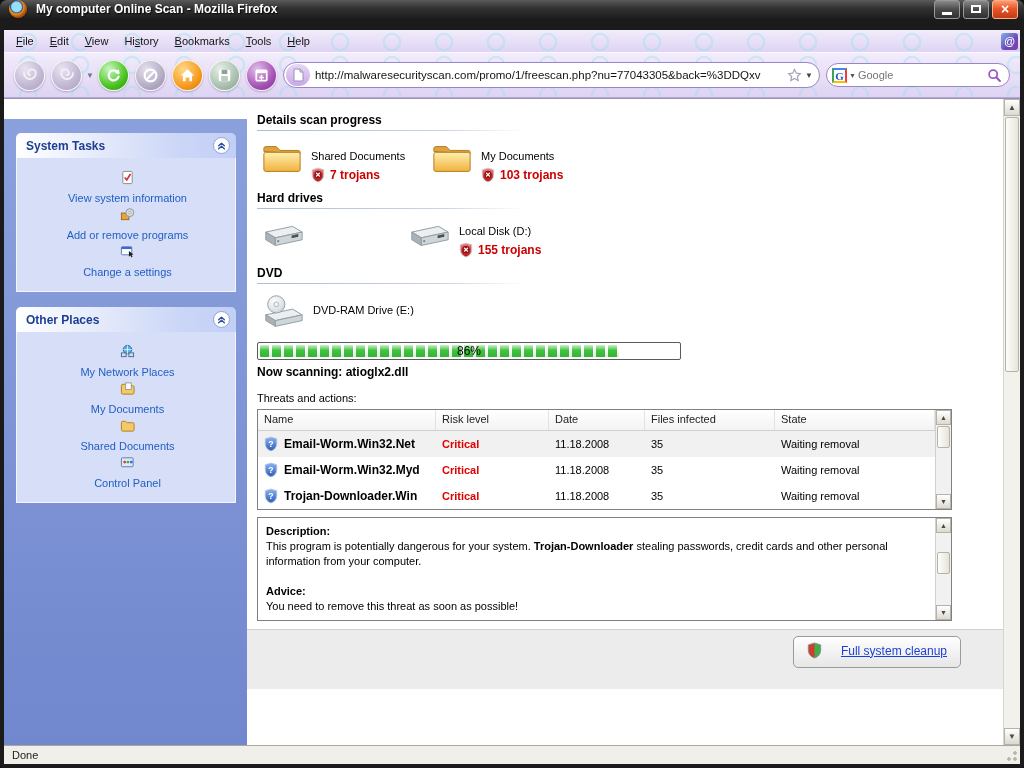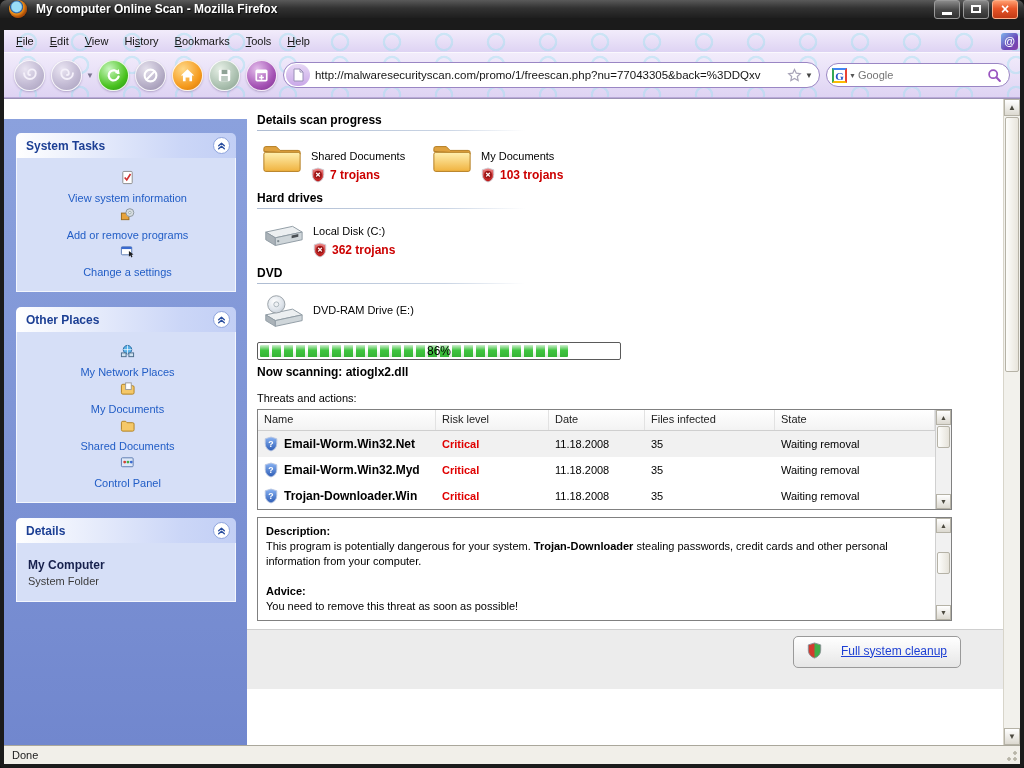--- a/index.html
+++ b/index.html
@@ -100,21 +100,21 @@
   .rule { height:1px; width:268px; margin-top:3px;
     background:linear-gradient(90deg,#aebcd2,#c9d4e4 70%,rgba(201,212,228,0)); }
   .tile-row { display:flex; margin:10px 0 4px 4px; }
   .tile { display:flex; gap:8px; width:170px; }
   .tile-row.drives .tile { width:146px; }
   .tile-body { padding-top:9px; }
   .tile-label { font-size:11px; color:#000; white-space:nowrap; }
   .tile-count { margin-top:5px; display:flex; align-items:center; gap:5px;
     color:#cc0000; font-weight:bold; font-size:12px; }
 
-  .progressbar { margin-top:12px; width:364px; height:18px; border:1px solid #5a5a5a;
+  .progressbar { margin-top:12px; width:424px; height:18px; border:1px solid #5a5a5a;
     border-radius:2px; background:#fff; position:relative; padding:2px; }
   .progress-fill { height:100%; border-radius:1px;
     background:
       linear-gradient(180deg, rgba(255,255,255,.75), rgba(255,255,255,0) 45%, rgba(0,90,0,.15)),
       repeating-linear-gradient(90deg,#3ec43e 0 9px,#ffffff 9px 12px); }
   .progress-label { position:absolute; inset:0; text-align:center; line-height:17px;
     font-size:12px; color:#000; }
   .now-scanning { font-weight:bold; font-size:12px; margin-top:5px; }
 
   .banner { margin-top:13px; width:695px; height:34px; border-radius:3px;
@@ -375,34 +375,20 @@
                 <rect x="1.5" y="3" width="12.5" height="9.5" rx="1" fill="#dfe8f8" stroke="#5a7ab0"></rect>
                 <circle cx="5" cy="7.5" r="1.5" fill="#d04030"></circle>
                 <circle cx="8.5" cy="7.5" r="1.5" fill="#3fae49"></circle>
                 <circle cx="12" cy="7.5" r="1.5" fill="#3a6ad0"></circle>
               </svg>
             <span class="lbl">Control Panel</span>
           </div>
         </div>
       </div>
 
-      <div class="panel">
-        <div class="panel-head">
-          <span class="panel-title">Details</span>
-          <span class="chev-btn">
-            <svg width="13" height="13" viewBox="0 0 16 16">
-                <path d="M4.5 8.4 L8 5.2 L11.5 8.4 M4.5 12 L8 8.8 L11.5 12" stroke="#2b4fa0" stroke-width="1.7" fill="none" stroke-linecap="round" stroke-linejoin="round"></path>
-              </svg>
-          </span>
-        </div>
-        <div class="panel-body">
-          <div class="details-name">My Computer</div>
-          <div class="details-sub">System Folder</div>
-        </div>
-      </div>
     </div>
 
     <div class="main">
 
       <div class="group-h">Details scan progress</div>
       <div class="rule"></div>
 
       <div class="tile-row">
         <div class="tile">
           <svg width="42" height="36" viewBox="0 0 44 36">
@@ -445,29 +431,38 @@
 
       <div class="tile-row drives">
         <div class="tile">
           <svg width="44" height="30" viewBox="0 0 46 30">
               <polygon points="5,13 33,7 43,13 15,19" fill="#eceff1" stroke="#8f9aa3"></polygon>
               <polygon points="5,13 15,19 15,27 5,21" fill="#aab2b8" stroke="#8f9aa3"></polygon>
               <polygon points="15,19 43,13 43,21 15,27" fill="#cfd6da" stroke="#8f9aa3"></polygon>
               <polygon points="32,16.5 39,15 39,18 32,19.5" fill="#4a4f54"></polygon>
               <circle cx="18" cy="22.5" r="1.2" fill="#7f8a90"></circle>
             </svg>
+        </div>
+        <div class="tile">
+          <svg width="44" height="30" viewBox="0 0 46 30">
+              <polygon points="5,13 33,7 43,13 15,19" fill="#eceff1" stroke="#8f9aa3"></polygon>
+              <polygon points="5,13 15,19 15,27 5,21" fill="#aab2b8" stroke="#8f9aa3"></polygon>
+              <polygon points="15,19 43,13 43,21 15,27" fill="#cfd6da" stroke="#8f9aa3"></polygon>
+              <polygon points="32,16.5 39,15 39,18 32,19.5" fill="#4a4f54"></polygon>
+              <circle cx="18" cy="22.5" r="1.2" fill="#7f8a90"></circle>
+            </svg>
           <div class="tile-body" style="padding-top:6px">
-            <div class="tile-label">Local Disk (C:)</div>
+            <div class="tile-label">Local Disk (D:)</div>
             <div class="tile-count">
               <svg width="14" height="16" viewBox="0 0 16 18">
                   <path d="M8 1 L14.6 3 V8.4 C14.6 13 11.6 15.9 8 17 C4.4 15.9 1.4 13 1.4 8.4 V3 Z" fill="url(#shr)" stroke="#cdd2da"></path>
                   <circle cx="8" cy="8.6" r="4.4" fill="#9c1414"></circle>
                   <path d="M6.3 6.9 L9.7 10.3 M9.7 6.9 L6.3 10.3" stroke="#fff" stroke-width="1.5" stroke-linecap="round"></path>
                 </svg>
-              <span>362 trojans</span>
+              <span>155 trojans</span>
             </div>
           </div>
         </div>
       </div>
 
       <div class="group-h">DVD</div>
       <div class="rule"></div>
 
       <div class="tile-row">
         <div class="tile">

